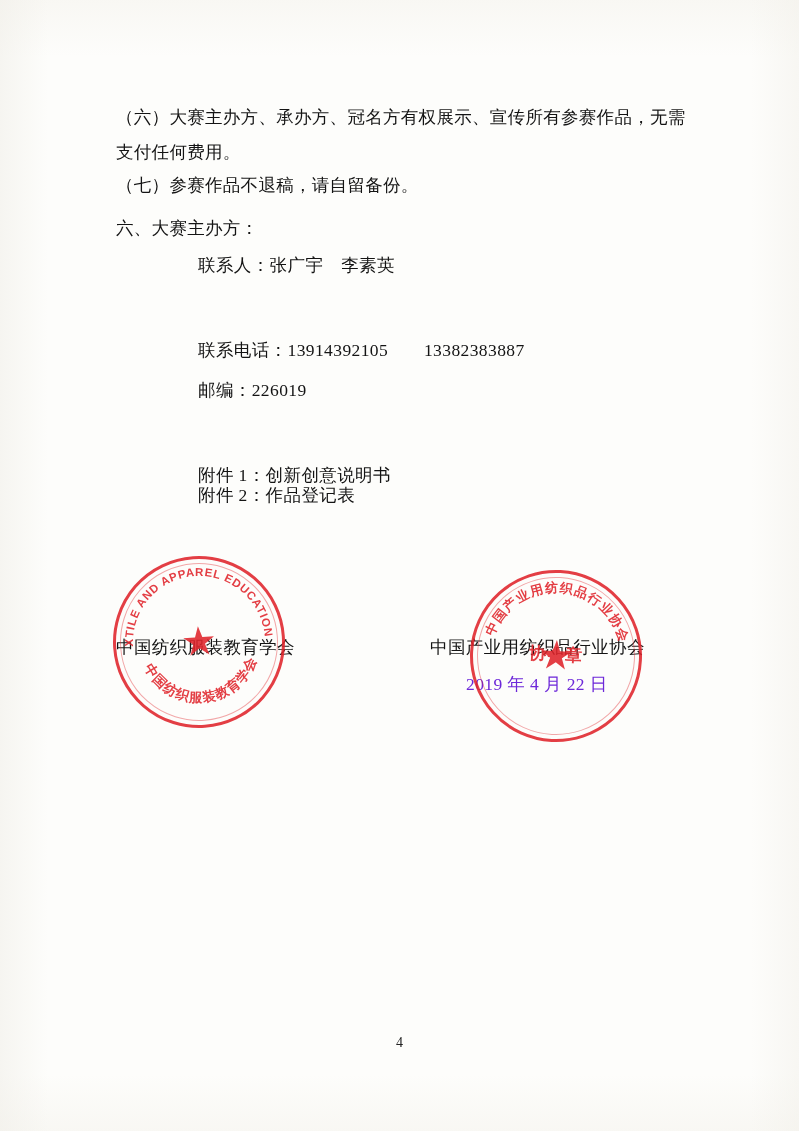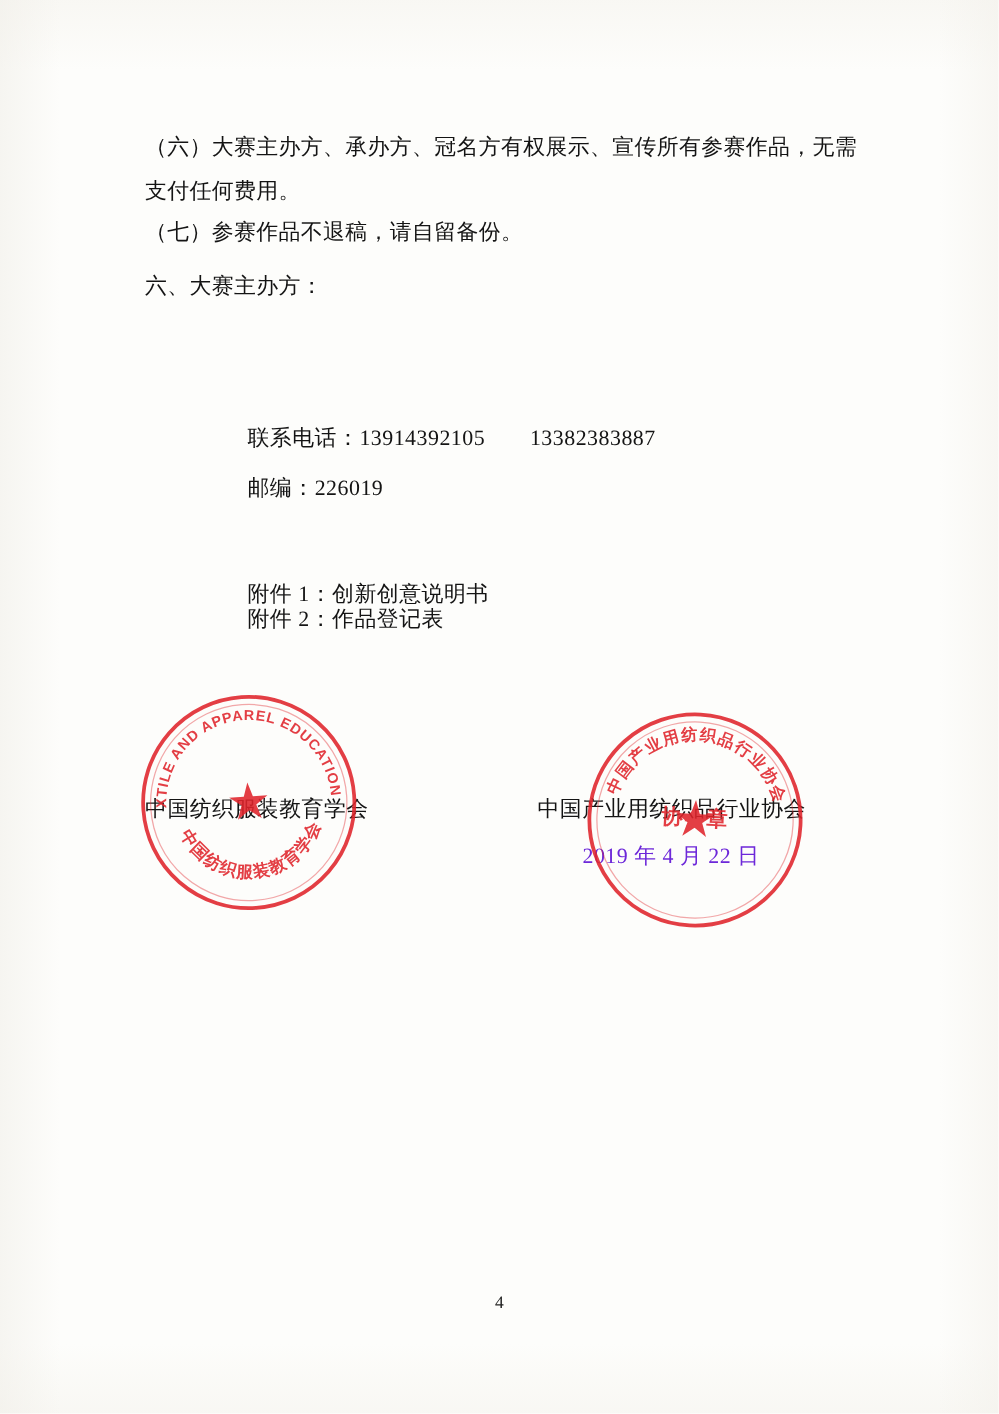--- a/index.html
+++ b/index.html
@@ -163,20 +163,23 @@
 </style>
 </head>
 <body>
 
 <div id="page">
 
   <div class="para p1">（六）大赛主办方、承办方、冠名方有权展示、宣传所有参赛作品，无需支付任何费用。</div>
   <div class="para p2">（七）参赛作品不退稿，请自留备份。</div>
   <div class="para p3">六、大赛主办方：</div>
 
+  <div class="body-text c1">
+    <span>联系人：</span><span>张广宇　李素英</span>
+  </div>
 
   <div class="body-text c2">
     <span>联系电话：</span><span>13914392105　　13382383887</span>
   </div>
 
 
 
   <div class="body-text c5">
     <span>邮编：</span><span>226019</span>
   </div>

